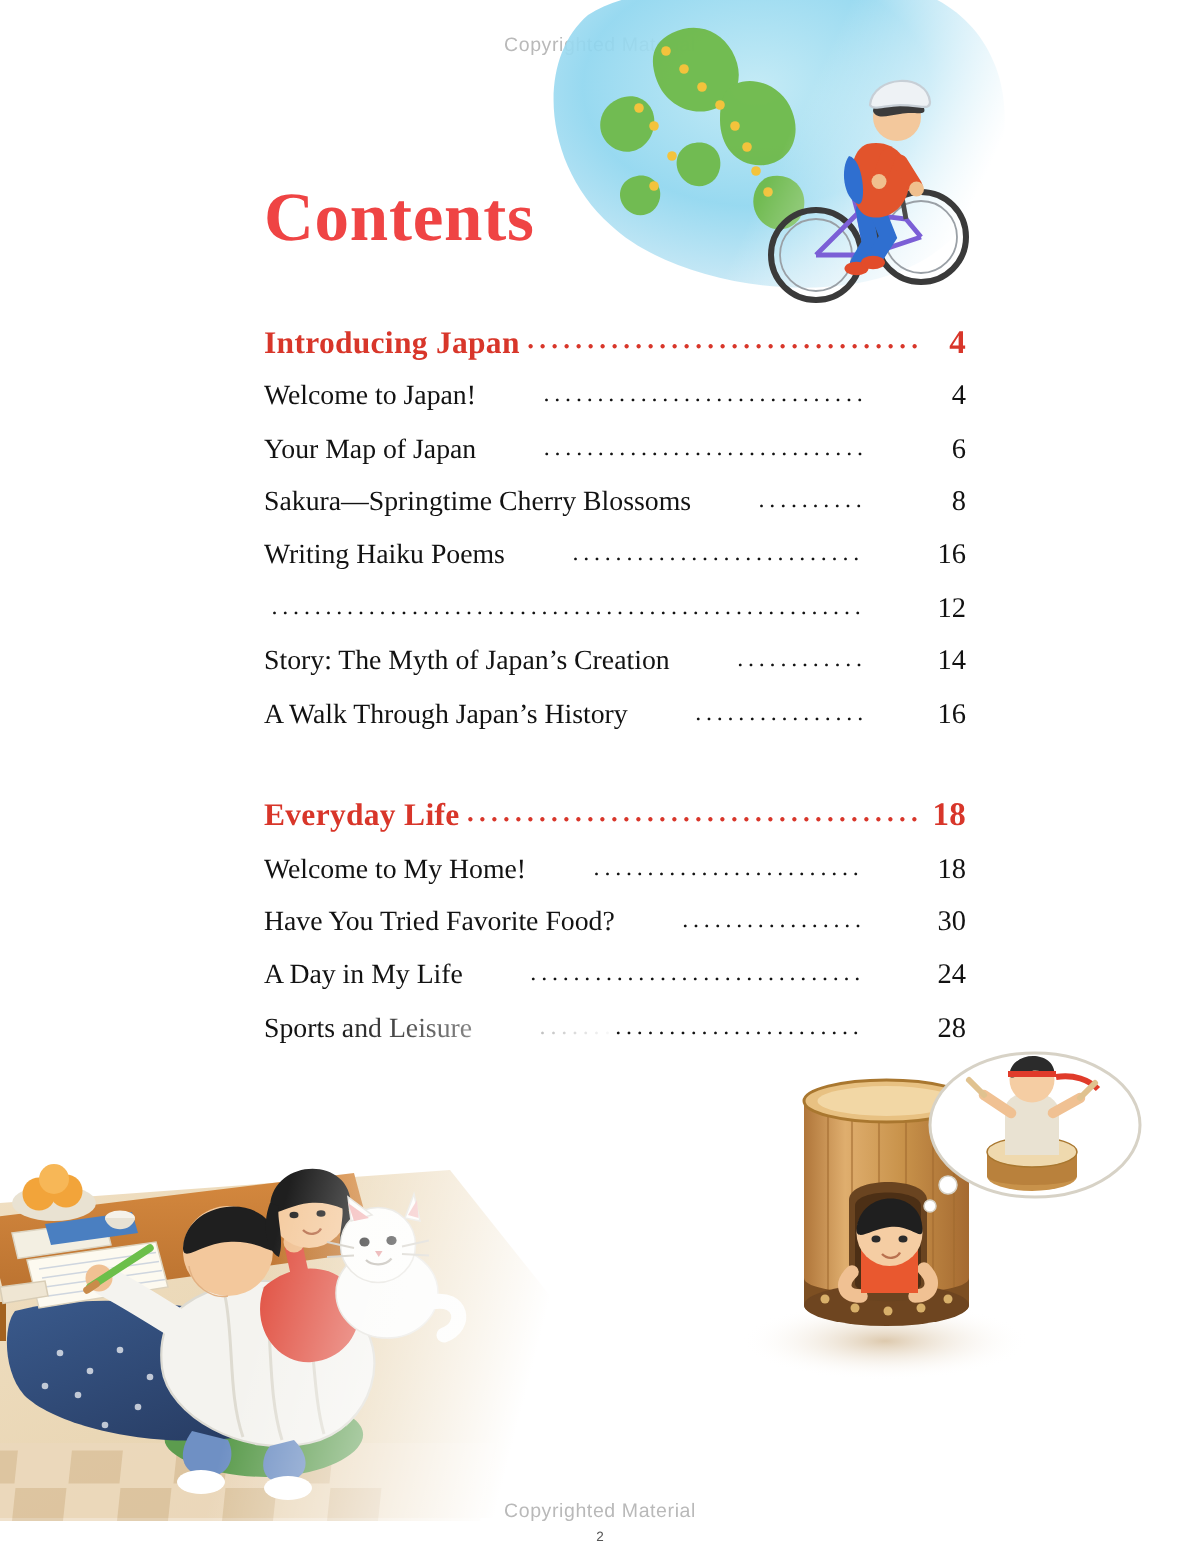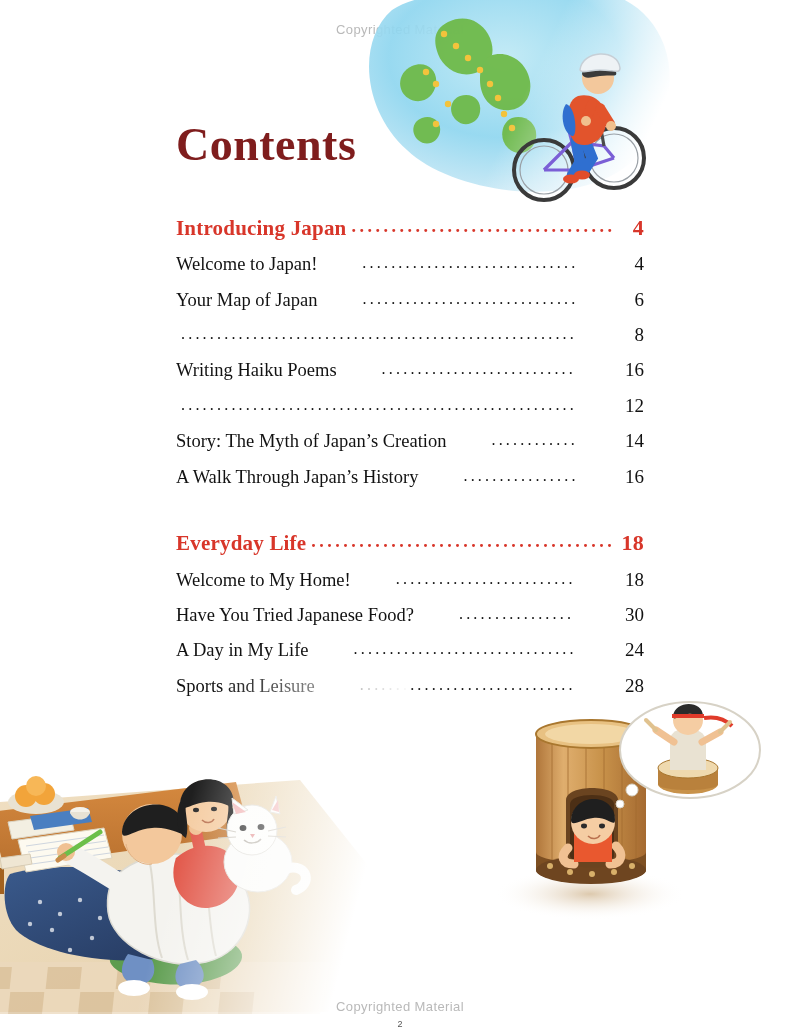--- a/index.html
+++ b/index.html
@@ -43,21 +43,21 @@
 
   
   .contents-title {
     position: absolute;
     left: 176px;
     top: 118px;
     font-family: "Liberation Serif", serif;
     font-weight: bold;
     font-size: 46px;
     letter-spacing: 0.5px;
-    color: #7f1d1d;
+    color: #ef4444;
   }
 
   
   .toc {
     position: absolute;
     left: 176px;
     top: 216px;
     width: 468px;
   }
   .toc-section { margin-bottom: 20px; }
@@ -244,20 +244,21 @@
       <span class="label">Welcome to Japan!</span>
       <span class="dots">....................................................................................</span>
       <span class="page">4</span>
     </div>
     <div class="toc-row entry">
       <span class="label">Your Map of Japan</span>
       <span class="dots">....................................................................................</span>
       <span class="page">6</span>
     </div>
     <div class="toc-row entry">
+      <span class="label">Sakura—Springtime Cherry Blossoms</span>
       <span class="dots">....................................................................................</span>
       <span class="page">8</span>
     </div>
     <div class="toc-row entry">
       <span class="label">Writing Haiku Poems</span>
       <span class="dots">....................................................................................</span>
       <span class="page">16</span>
     </div>
     <div class="toc-row entry">
       <span class="dots">....................................................................................</span>
@@ -281,21 +282,21 @@
       <span class="dots">....................................................................................</span>
       <span class="page">18</span>
     </div>
 
     <div class="toc-row entry">
       <span class="label">Welcome to My Home!</span>
       <span class="dots">....................................................................................</span>
       <span class="page">18</span>
     </div>
     <div class="toc-row entry">
-      <span class="label">Have You Tried Japanese Food?</span>
+      <span class="label">Have You Tried Favorite Food?</span>
       <span class="dots">....................................................................................</span>
       <span class="page">30</span>
     </div>
     <div class="toc-row entry">
       <span class="label">A Day in My Life</span>
       <span class="dots">....................................................................................</span>
       <span class="page">24</span>
     </div>
     <div class="toc-row entry">
       <span class="label">Sports and Leisure</span>

